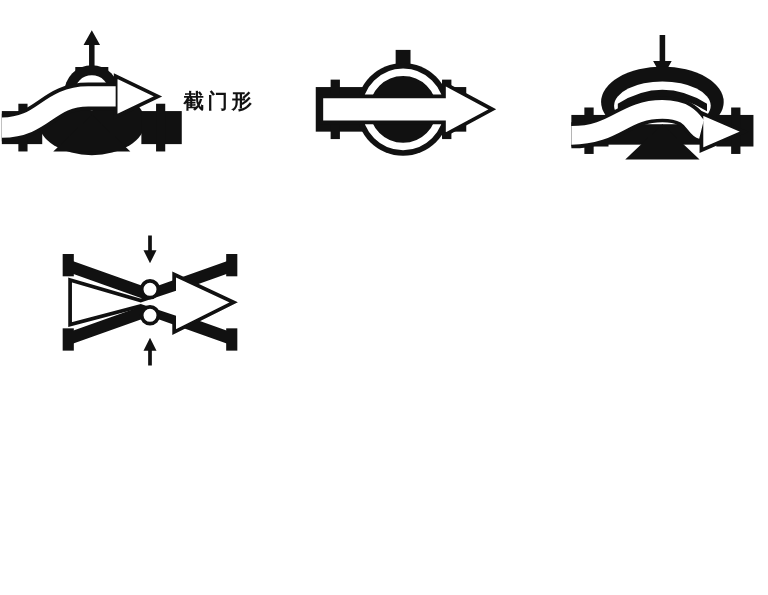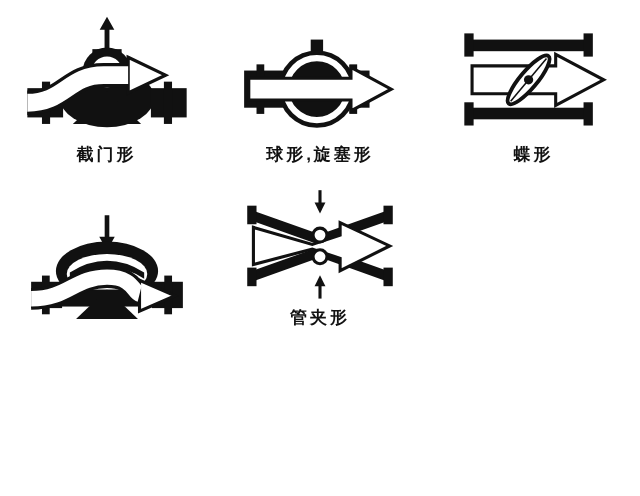--- a/index.html
+++ b/index.html
@@ -5,21 +5,21 @@
   html,body{margin:0;padding:0;background:#fff;}
   .canvas{
     width:640px;height:496px;background:#ffffff;
     display:grid;
     grid-template-columns:213px 214px 213px;
     grid-template-rows:170px 163px 163px;
     font-family:"Liberation Sans","DejaVu Sans",sans-serif;
     overflow:hidden;
   }
   figure.cell{
-    margin:0;display:flex;flex-direction:column;
+    margin:0;display:flex;flex-direction:row;
     align-items:center;justify-content:flex-end;
     padding-bottom:4px;
   }
   figure.cell svg{display:block;}
   .fig{width:186px;height:126px;}
   .fig-sm{width:176px;height:120px;}
   figcaption.label{
     color:#111;font-weight:bold;font-size:17px;
     letter-spacing:3px;margin-top:2px;white-space:nowrap;
   }
@@ -54,40 +54,22 @@
   <figure class="cell">
     <svg class="fig-sm" viewBox="0 0 200 155">
       <rect x="2" y="64" width="162" height="48" fill="#111"></rect>
       <rect x="18" y="56" width="10" height="64" fill="#111"></rect>
       <rect x="138" y="56" width="10" height="64" fill="#111"></rect>
       <rect x="88" y="24" width="16" height="18" fill="#111"></rect>
       <circle cx="96" cy="88" r="50" fill="#111"></circle>
       <circle cx="96" cy="88" r="40" fill="none" stroke="#fff" stroke-width="8"></circle>
       <polygon points="8,74 140,74 140,60 192,88 140,116 140,102 8,102" fill="#fff" stroke="#111" stroke-width="4"></polygon>
     </svg>
-    <figcaption class="label">球形,旋塞形</figcaption>
   </figure>
 
-  <figure class="cell">
-    <svg class="fig-sm" viewBox="0 0 200 155">
-      <rect x="16" y="24" width="154" height="15" fill="#111"></rect>
-      <rect x="16" y="112" width="154" height="15" fill="#111"></rect>
-      <rect x="10" y="16" width="12" height="30" fill="#111"></rect>
-      <rect x="164" y="16" width="12" height="30" fill="#111"></rect>
-      <rect x="10" y="105" width="12" height="30" fill="#111"></rect>
-      <rect x="164" y="105" width="12" height="30" fill="#111"></rect>
-      <polygon points="20,58 128,58 128,43 190,76 128,109 128,94 20,94" fill="#fff" stroke="#111" stroke-width="4"></polygon>
-      <g transform="rotate(-50 93 76)">
-        <ellipse cx="93" cy="76" rx="40" ry="11" fill="#fff" stroke="#111" stroke-width="5"></ellipse>
-        <line x1="57" y1="76" x2="129" y2="76" stroke="#111" stroke-width="2"></line>
-      </g>
-      <circle cx="93" cy="76" r="6" fill="#111"></circle>
-    </svg>
-    <figcaption class="label">蝶形</figcaption>
-  </figure>
 
 
   <figure class="cell">
     <svg class="fig-sm" viewBox="0 0 200 155">
       <polygon points="100,54 90,36 97,36 97,8 103,8 103,36 110,36" fill="#111"></polygon>
       <ellipse cx="100" cy="80" rx="66" ry="38" fill="#111"></ellipse>
       <ellipse cx="100" cy="84" rx="52" ry="26" fill="#fff"></ellipse>
       <path d="M52,82 Q100,52 148,82 L148,90 Q100,60 52,90 Z" fill="#111"></path>
       <rect x="40" y="104" width="120" height="22" fill="#111"></rect>
       <rect x="2" y="94" width="40" height="34" fill="#111"></rect>
@@ -110,17 +92,16 @@
       <rect x="6" y="108" width="12" height="24" fill="#111"></rect>
       <rect x="182" y="108" width="12" height="24" fill="#111"></rect>
       <polygon points="14,56 90,78 126,66 126,50 190,80 126,112 126,96 90,84 14,104" fill="#fff" stroke="#111" stroke-width="4"></polygon>
       <circle cx="100" cy="66" r="9" fill="#fff" stroke="#111" stroke-width="4"></circle>
       <circle cx="100" cy="94" r="9" fill="#fff" stroke="#111" stroke-width="4"></circle>
       <line x1="100" y1="8" x2="100" y2="26" stroke="#111" stroke-width="4"></line>
       <polygon points="100,38 93,24 107,24" fill="#111"></polygon>
       <line x1="100" y1="148" x2="100" y2="130" stroke="#111" stroke-width="4"></line>
       <polygon points="100,118 93,132 107,132" fill="#111"></polygon>
     </svg>
-    <figcaption class="label">管夹形</figcaption>
   </figure>
 
   <div></div>
 </div>
 
 </body></html>

